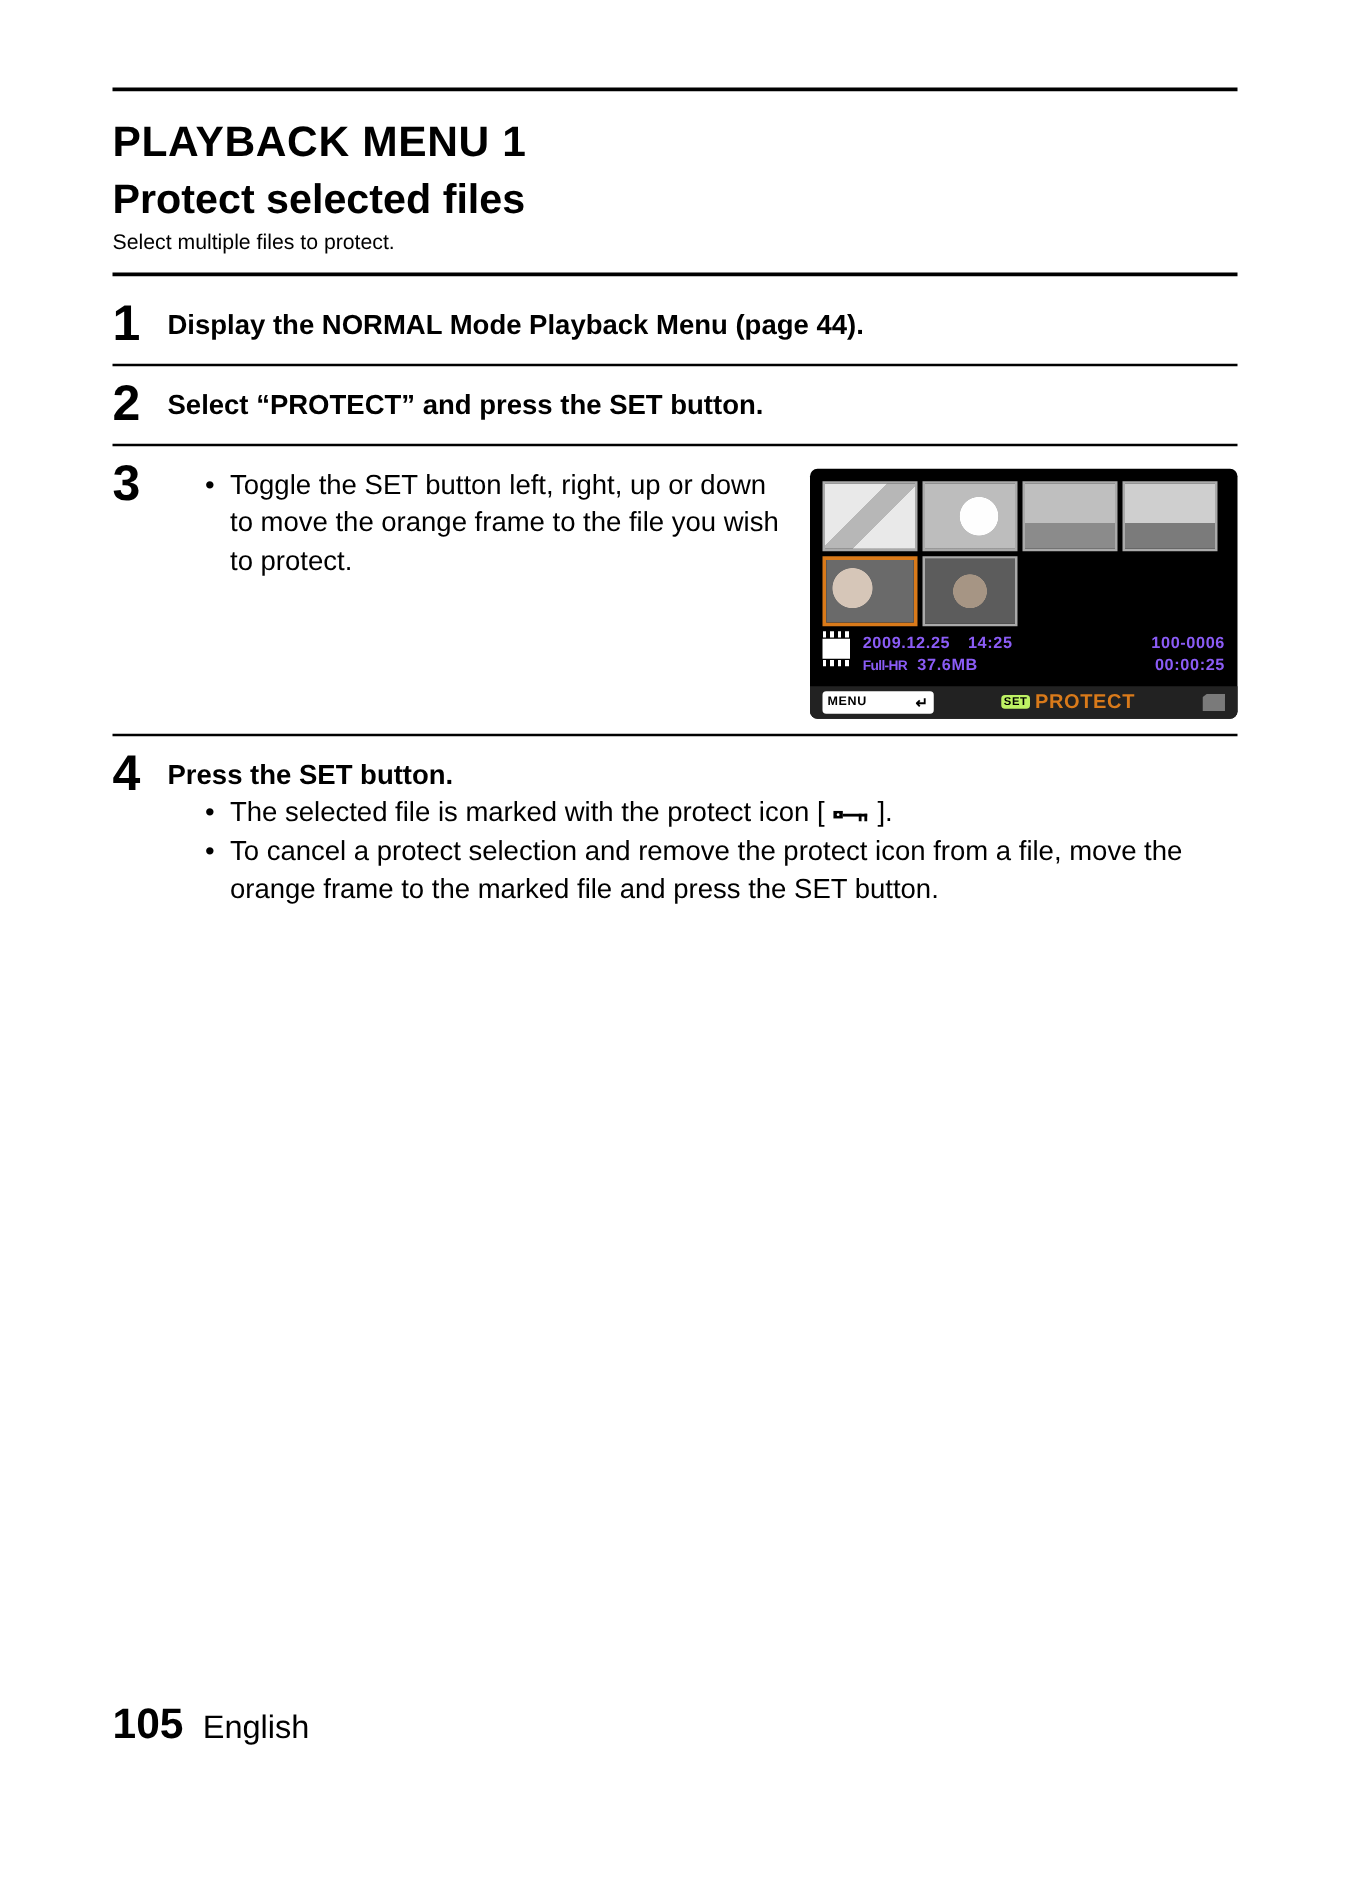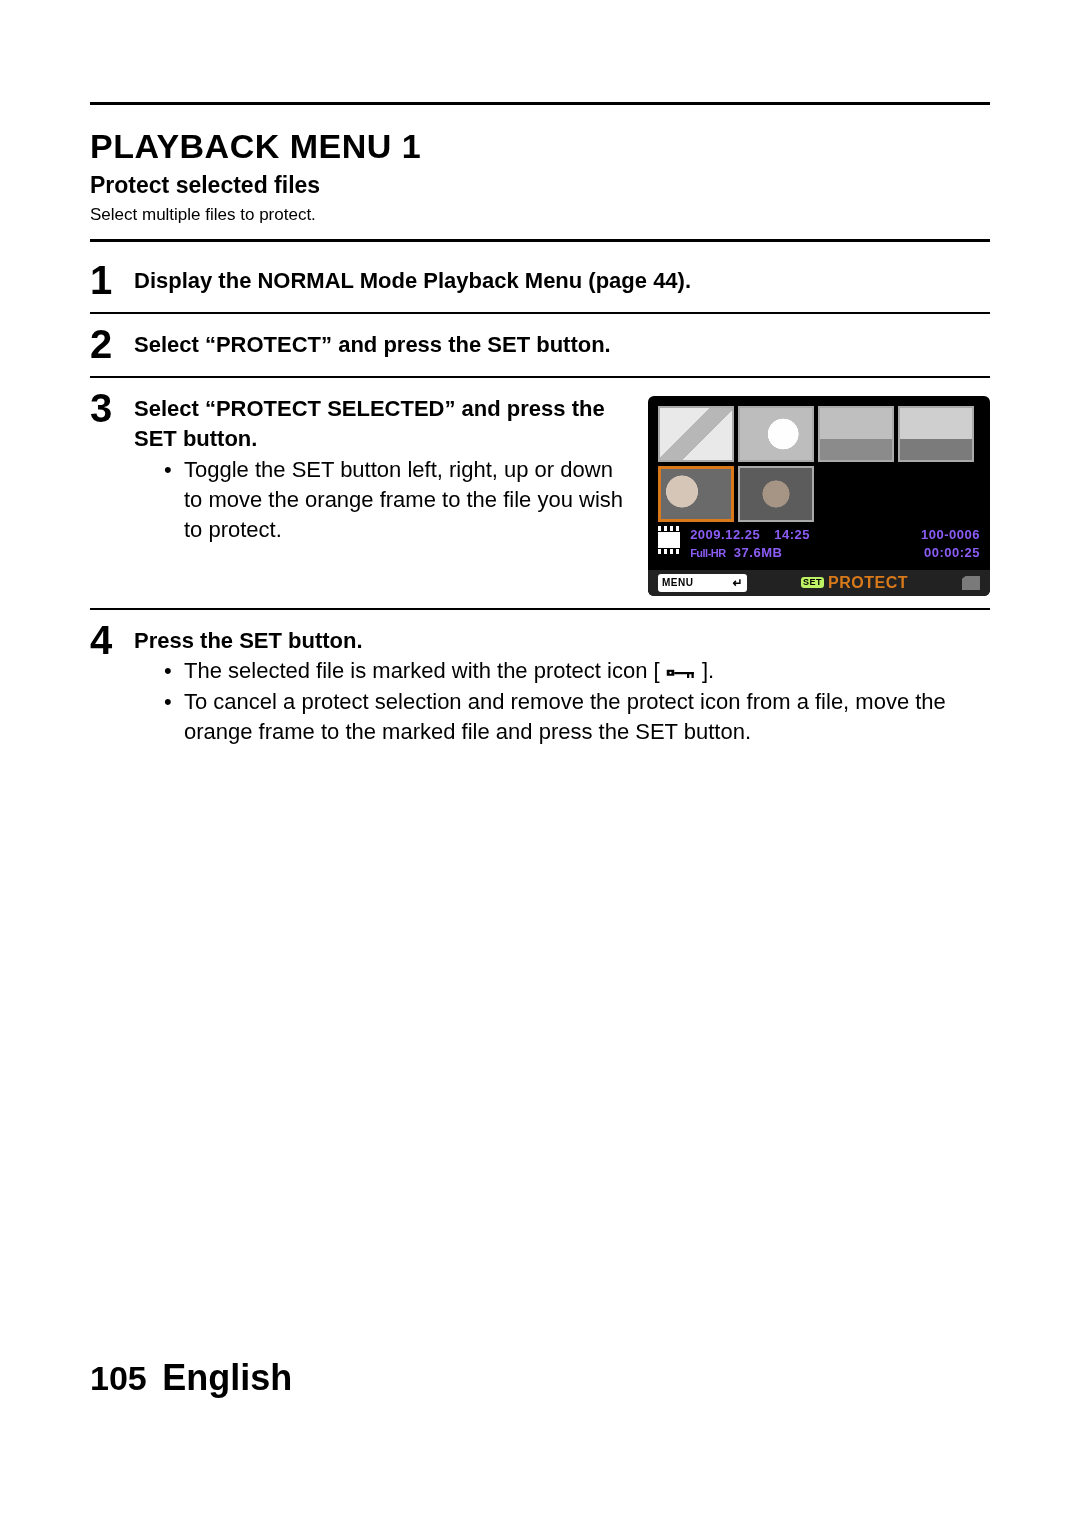--- a/index.html
+++ b/index.html
@@ -1,20 +1,20 @@
 <!DOCTYPE html>
 <html><head>
 <meta charset="utf-8">
 <style>
   * { box-sizing: border-box; margin: 0; padding: 0; }
   html, body { width: 1080px; height: 1521px; background: #fff; font-family: Arial, Helvetica, sans-serif; color: #000; }
-  .page { width: 1080px; height: 1469px; padding: 102px 90px 0 90px; position: relative; }
+  .page { width: 1080px; height: 1469px; padding: 70px 90px 0 90px; position: relative; }
   .hr { border: 0; border-top: 3px solid #000; margin: 0; }
   h1.pb { font-size: 34px; font-weight: 700; letter-spacing: .5px; margin: 22px 0 6px 0; }
-  h2.sub { font-size: 23px; font-weight: 700; margin: 0 0 6px 0; }
+  h2.sub { font-size: 33px; font-weight: 700; margin: 0 0 6px 0; }
   .lead { font-size: 17px; margin-bottom: 14px; }
   .hr2 { border-top: 3px solid #000; margin: 0 0 8px 0; }
 
   .step { display: flex; align-items: flex-start; gap: 16px; padding-top: 10px; }
   .step .num { font-size: 40px; font-weight: 700; line-height: 1; min-width: 28px; }
   .step .body { flex: 1; font-size: 22px; line-height: 1.38; padding-top: 6px; }
   .step .body .title { font-weight: 700; }
   .step .indent { padding-left: 30px; }
   .bullet { display: flex; gap: 10px; }
   .bullet .dot { min-width: 10px; }
@@ -50,21 +50,21 @@
 
   .film-icon { width: 22px; height: 28px; display:inline-block; position:relative; vertical-align: top; margin-right:6px;}
   .film-icon::before, .film-icon::after{content:"";position:absolute;left:0;right:0;height:5px;background:repeating-linear-gradient(90deg,#fff 0 3px, transparent 3px 6px);}
   .film-icon::before{top:0;} .film-icon::after{bottom:0;}
   .film-icon .mid{position:absolute;left:0;right:0;top:6px;bottom:6px;background:#fff;}
 
   .protect-inline-icon { display:inline-block; width:30px; height:18px; vertical-align:-3px; }
   .protect-inline-icon svg { width:30px; height:18px; }
 
   .pagefoot { position:absolute; left:90px; bottom:70px; font-size:34px; font-weight:700;}
-  .pagefoot .lang { font-size:36px; font-weight:700; margin-left:6px;}
+  .pagefoot .lang { font-size:26px; font-weight:400; margin-left:6px;}
 </style>
 </head>
 <body>
 
 <div class="page">
   <hr class="hr">
   <h1 class="pb">PLAYBACK MENU 1</h1>
   <h2 class="sub">Protect selected files</h2>
   <p class="lead">Select multiple files to protect.</p>
 
@@ -81,21 +81,20 @@
     <div class="num">2</div>
     <div class="body"><span class="title">Select “PROTECT” and press the SET button.</span></div>
   </div>
 
   <hr class="hr sep">
 
   <div class="step">
     <div class="num">3</div>
     <div class="body step3wrap">
       <div class="step3text">
-        <div class="title">Select “PROTECT SELECTED” and press the SET button.</div>
         <div class="indent">
           <div class="bullet">
             <span class="dot">•</span>
             <span>Toggle the SET button left, right, up or down to move the orange frame to the file you wish to protect.</span>
           </div>
         </div>
       </div>
 
       <div class="screen">
         <div class="thumbs">

